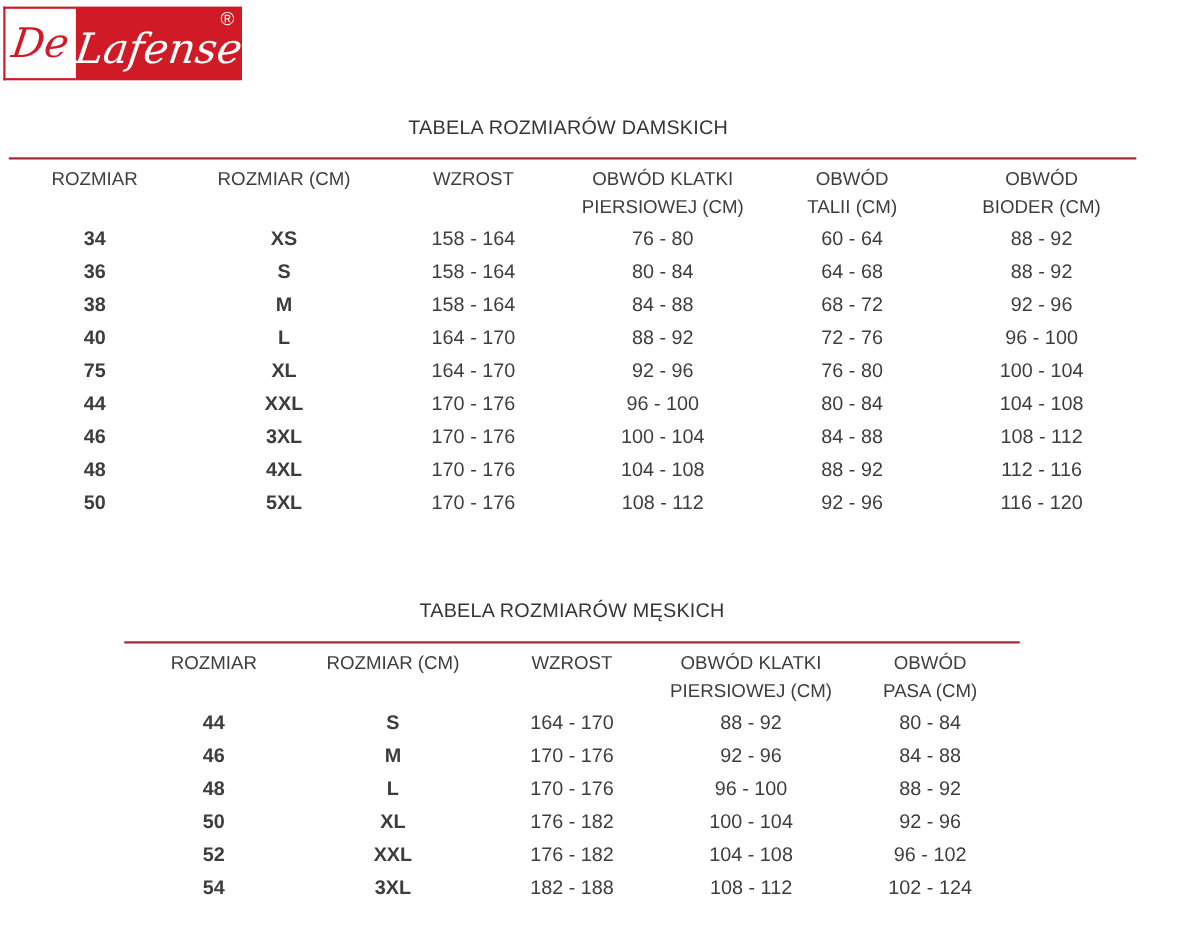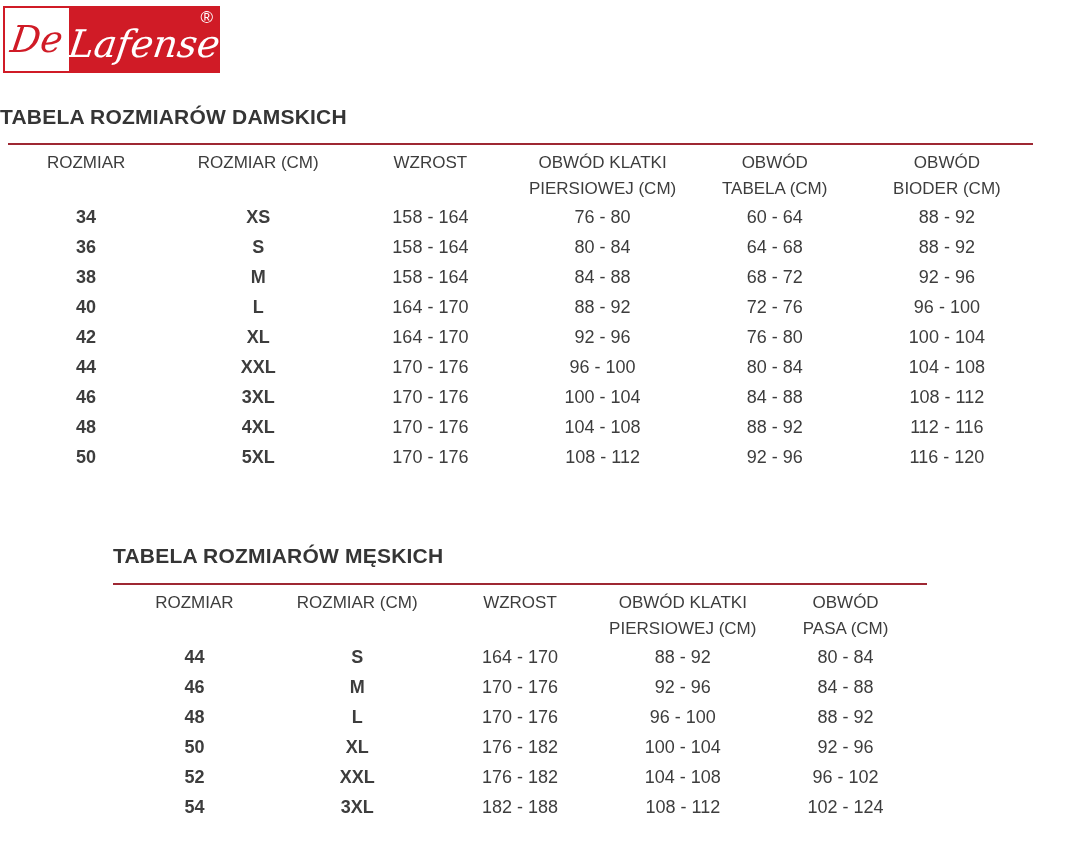--- a/index.html
+++ b/index.html
@@ -70,23 +70,24 @@
     top: 3px;
     right: 7px;
     color: #ffffff;
     font-size: 17px;
     line-height: 1;
     font-family: "Liberation Sans", sans-serif;
   }
 
   
   .section-title {
-    font-size: 21px;
+    text-align: center;
+    font-size: 18px;
     line-height: 27px;
-    font-weight: bold;
+    font-weight: normal;
     color: var(--title-text);
     letter-spacing: 0.2px;
   }
   .women-section { width: 1033px; }
   .women-section .section-title { margin-top: 103px; }
   .women-section .rule {
     margin: 13px 0 0 8px;
     width: 1025px;
   }
   .men-section { width: 814px; margin-left: 113px; }
@@ -153,21 +154,21 @@
           </th>
           <th>
             <div>WZROST</div>
           </th>
           <th>
             <div>OBWÓD KLATKI</div>
             <div>PIERSIOWEJ (CM)</div>
           </th>
           <th>
             <div>OBWÓD</div>
-            <div>TABELA (CM)</div>
+            <div>TALII (CM)</div>
           </th>
           <th>
             <div>OBWÓD</div>
             <div>BIODER (CM)</div>
           </th>
         </tr>
       </thead>
     <tbody>
         <tr>
           <td class="bold">34</td>
@@ -195,21 +196,21 @@
         </tr>
         <tr>
           <td class="bold">40</td>
           <td class="bold">L</td>
           <td>164 - 170</td>
           <td>88 - 92</td>
           <td>72 - 76</td>
           <td>96 - 100</td>
         </tr>
         <tr>
-          <td class="bold">42</td>
+          <td class="bold">75</td>
           <td class="bold">XL</td>
           <td>164 - 170</td>
           <td>92 - 96</td>
           <td>76 - 80</td>
           <td>100 - 104</td>
         </tr>
         <tr>
           <td class="bold">44</td>
           <td class="bold">XXL</td>
           <td>170 - 176</td>

